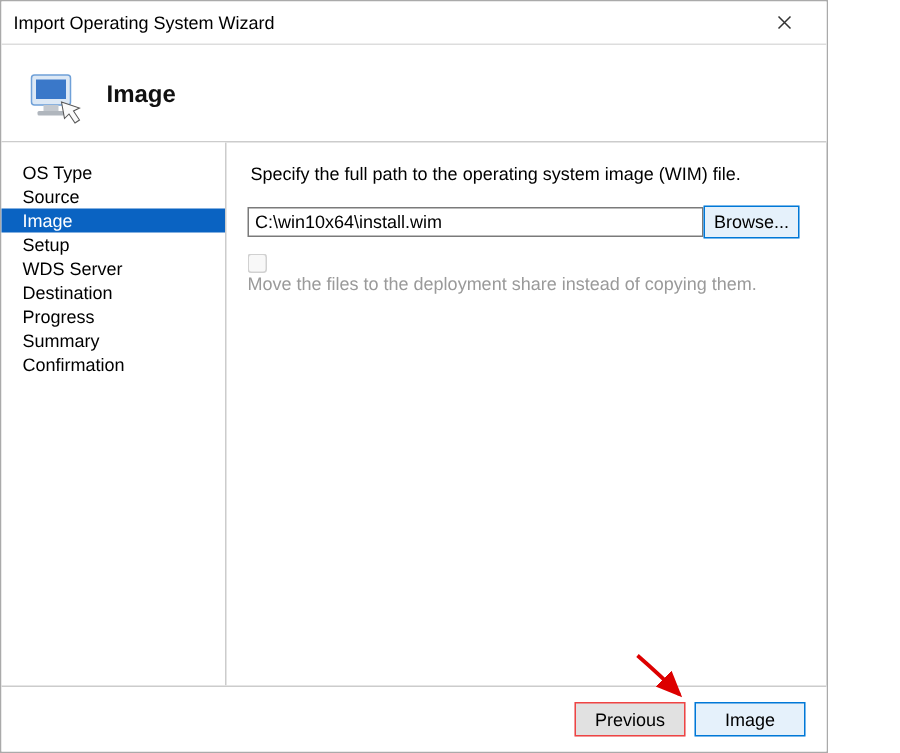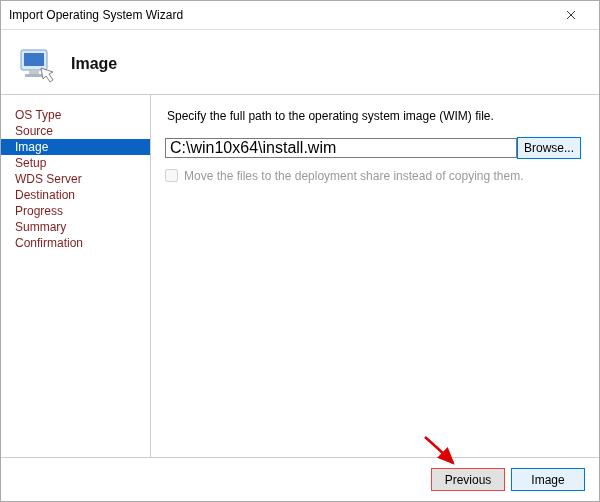--- a/index.html
+++ b/index.html
@@ -4,21 +4,21 @@
 <style>
   html, body {
     margin: 0;
     padding: 0;
     font-family: "Segoe UI", Tahoma, sans-serif;
     font-size: 12px;
     color: #000;
     background: #fff;
   }
   .window {
-    width: 600px;
+    width: 552px;
     height: 502px;
     border: 1px solid #aaa;
     box-sizing: border-box;
     display: flex;
     flex-direction: column;
     position: relative;
   }
   .titlebar {
     height: 28px;
     display: flex;
@@ -69,21 +69,21 @@
   .sidebar {
     width: 150px;
     border-right: 1px solid #ccc;
     padding: 12px 0;
     box-sizing: border-box;
     background: #fff;
   }
   .sidebar .step {
     padding: 1px 14px;
     font-size: 12px;
-    color: #7f1d1d;
+    color: #000000;
     cursor: default;
     white-space: nowrap;
   }
   .sidebar .step.active {
     background: #0a63c2;
     color: #fff;
   }
 
   .content {
     flex: 1;
@@ -99,37 +99,38 @@
   }
   .row {
     display: flex;
     align-items: center;
   }
   .path-input {
     flex: 1;
     height: 20px;
     border: 1px solid #7a7a7a;
     padding: 1px 4px;
-    font-size: 16px;
+    font-size: 12px;
     font-family: inherit;
     box-sizing: border-box;
   }
   .browse-btn {
     height: 22px;
     min-width: 62px;
     border: 1px solid #0078d7;
     background: #e5f1fb;
     font-size: 12px;
     cursor: pointer;
   }
   .opt-row {
     margin-top: 10px;
     display: flex;
     align-items: flex-start;
     color: #9a9a9a;
+    flex-direction: column;
   }
   .opt-row input[type=checkbox] {
     margin: 0 6px 0 0;
     width: 13px; height: 13px;
   }
 
   .footer {
     border-top: 1px solid #ccc;
     padding: 10px 14px;
     display: flex;

